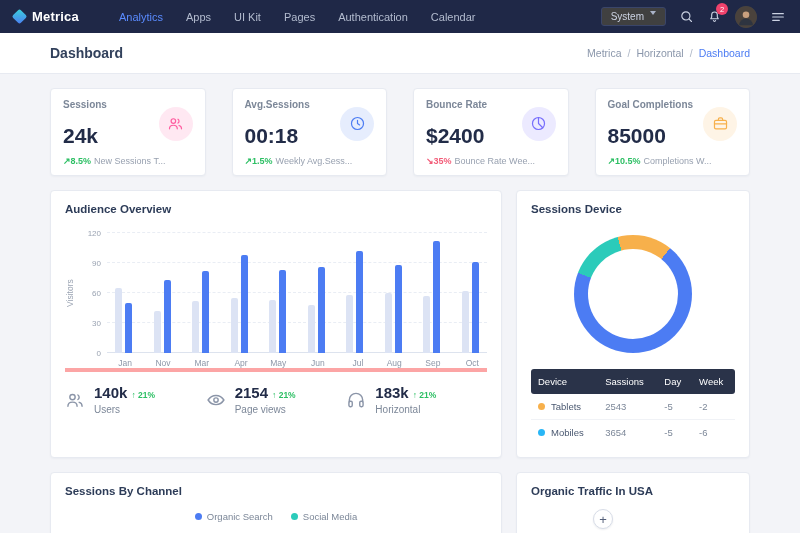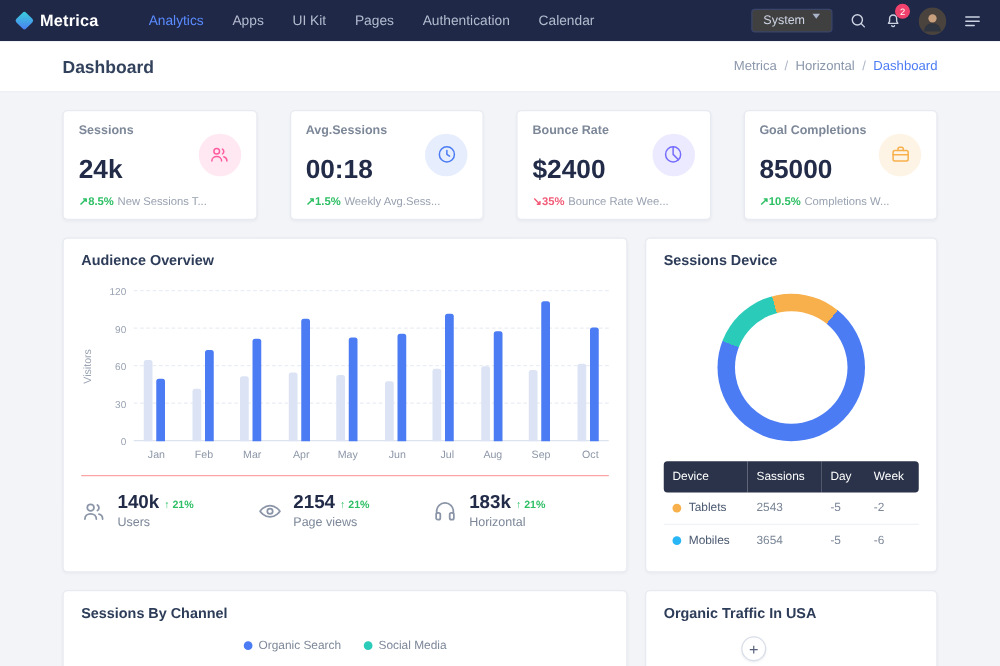--- a/index.html
+++ b/index.html
@@ -69,21 +69,21 @@
   .bar-groups { position:absolute; left:8px; right:8px; top:0; bottom:0;
     display:flex; justify-content:space-between; align-items:flex-end; }
   .bar-group { display:flex; gap:3px; align-items:flex-end; }
   .bar { display:block; width:7px; border-radius:2px 2px 0 0; }
   .x-labels { margin-left:28px; padding:0 8px; display:flex; justify-content:space-between; margin-top:5px; }
   .x-label { width:17px; text-align:right; font-size:8.5px; color:#8d97a8; }
   .chart-legend { display:flex; justify-content:center; gap:16px; margin-top:8px; font-size:9px; color:#7c8798; }
   .legend-item { display:flex; align-items:center; gap:5px; }
   .swatch { width:8px; height:8px; border-radius:2px; }
 
-  .audience-stats { display:flex; margin-top:12px; padding-top:12px; border-top:1px solid #fca5a5;justify-content:flex-end; }
+  .audience-stats { display:flex; padding-top:12px; border-top:4px solid #fca5a5; }
   .a-stat { flex:1; display:flex; gap:9px; align-items:center; }
   .a-stat svg { width:20px; height:20px; color:#8b95a8; }
   .a-val { font-size:15px; font-weight:bold; color:#222c48; }
   .a-delta { font-size:8.5px; font-weight:bold; margin-left:4px; }
   .a-label { font-size:10px; color:#7c8798; margin-top:2px; }
 
   
   .donut-wrap { display:flex; justify-content:center; margin:20px 0 16px; }
   .donut { width:118px; height:118px; border-radius:50%; position:relative; }
   .donut-hole { position:absolute; inset:14px; border-radius:50%; background:#fff; }
@@ -295,21 +295,21 @@
                   <i class="bar" style="height: 112px; background: rgb(76, 124, 243);"></i>
                 </div>
                 <div class="bar-group">
                   <i class="bar" style="height: 62px; background: rgb(220, 227, 244);"></i>
                   <i class="bar" style="height: 91px; background: rgb(76, 124, 243);"></i>
                 </div>
               </div>
           </div>
           <div class="x-labels">
               <span class="x-label">Jan</span>
-              <span class="x-label">Feb</span>
+              <span class="x-label">Nov</span>
               <span class="x-label">Mar</span>
               <span class="x-label">Apr</span>
               <span class="x-label">May</span>
               <span class="x-label">Jun</span>
               <span class="x-label">Jul</span>
               <span class="x-label">Aug</span>
               <span class="x-label">Sep</span>
               <span class="x-label">Oct</span>
             </div>
         </div>

